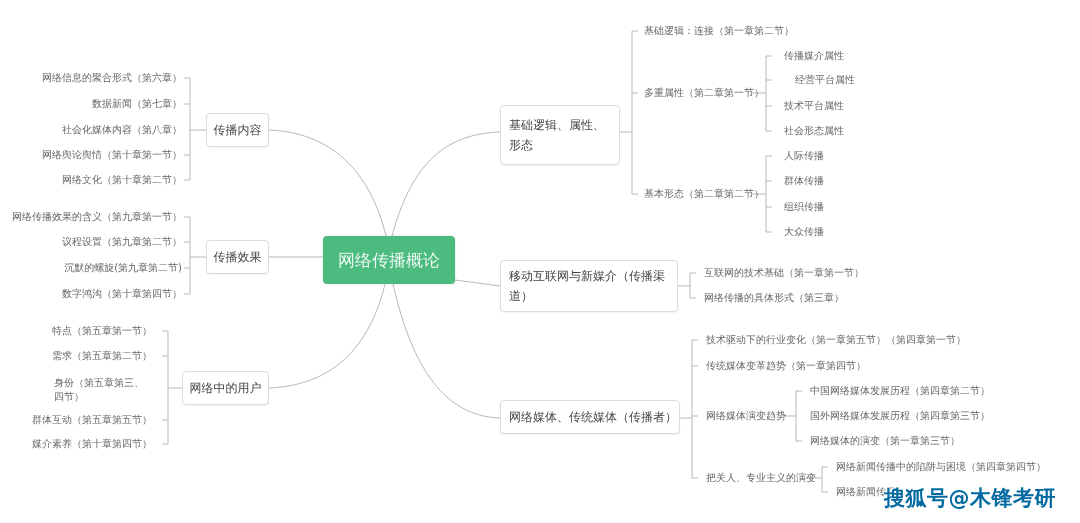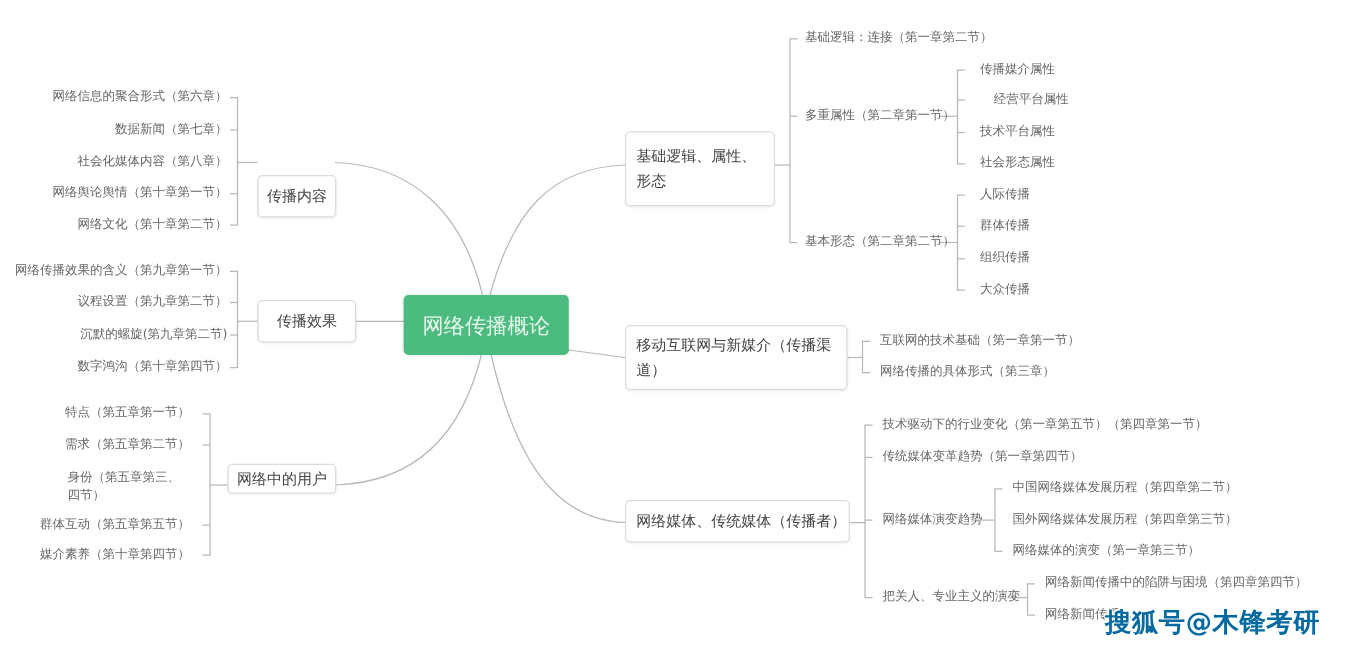--- a/index.html
+++ b/index.html
@@ -82,38 +82,38 @@
     <line x1="780" y1="416" x2="796" y2="416"></line>
     <path d="M802,391 L796,391 L796,441 L802,441"></path>
     <line x1="806" y1="478" x2="822" y2="478"></line>
     <path d="M828,467 L822,467 L822,492 L828,492"></path>
   </svg>
 
   <div class="node root" style="left:323px; top:236px; width:132px; height:48px;">
     <span>网络传播概论</span>
   </div>
 
-  <div class="node branch" style="left:206px; top:113px; width:63px; height:34px; justify-content:center; padding:0;margin-top:27px;">
+  <div class="node branch" style="left:206px; top:113px; width:63px; height:34px; justify-content:center; padding:0;">
     <span>传播内容</span>
   </div>
   <div class="node leaf r" style="right:898px; top:72px;">网络信息的聚合形式（第六章）</div>
   <div class="node leaf r" style="right:898px; top:98px;">数据新闻（第七章）</div>
   <div class="node leaf r" style="right:898px; top:124px;">社会化媒体内容（第八章）</div>
   <div class="node leaf r" style="right:898px; top:149px;">网络舆论舆情（第十章第一节）</div>
   <div class="node leaf r" style="right:898px; top:174px;">网络文化（第十章第二节）</div>
 
-  <div class="node branch" style="left:206px; top:240px; width:79px; height:34px; justify-content:center; padding:0;">
+  <div class="node branch" style="left:206px; top:240px; width:63px; height:34px; justify-content:center; padding:0;">
     <span>传播效果</span>
   </div>
   <div class="node leaf r" style="right:898px; top:211px;">网络传播效果的含义（第九章第一节）</div>
   <div class="node leaf r" style="right:898px; top:236px;">议程设置（第九章第二节）</div>
   <div class="node leaf r" style="right:898px; top:262px;">沉默的螺旋(第九章第二节)</div>
   <div class="node leaf r" style="right:898px; top:288px;">数字鸿沟（第十章第四节）</div>
 
-  <div class="node branch" style="left:182px; top:371px; width:87px; height:24px; justify-content:center; padding:0;">
+  <div class="node branch" style="left:182px; top:371px; width:87px; height:34px; justify-content:center; padding:0;">
     <span>网络中的用户</span>
   </div>
   <div class="node leaf r" style="right:928px; top:325px;">特点（第五章第一节）</div>
   <div class="node leaf r" style="right:928px; top:350px;">需求（第五章第二节）</div>
   <div class="node leaf wrap" style="left:54px; top:376px; width:96px; line-height:14px;">身份（第五章第三、四节）</div>
   <div class="node leaf r" style="right:928px; top:414px;">群体互动（第五章第五节）</div>
   <div class="node leaf r" style="right:928px; top:438px;">媒介素养（第十章第四节）</div>
 
   <div class="node branch wrap" style="left:500px; top:105px; width:120px; height:60px;">
     <span>基础逻辑、属性、形态</span>

